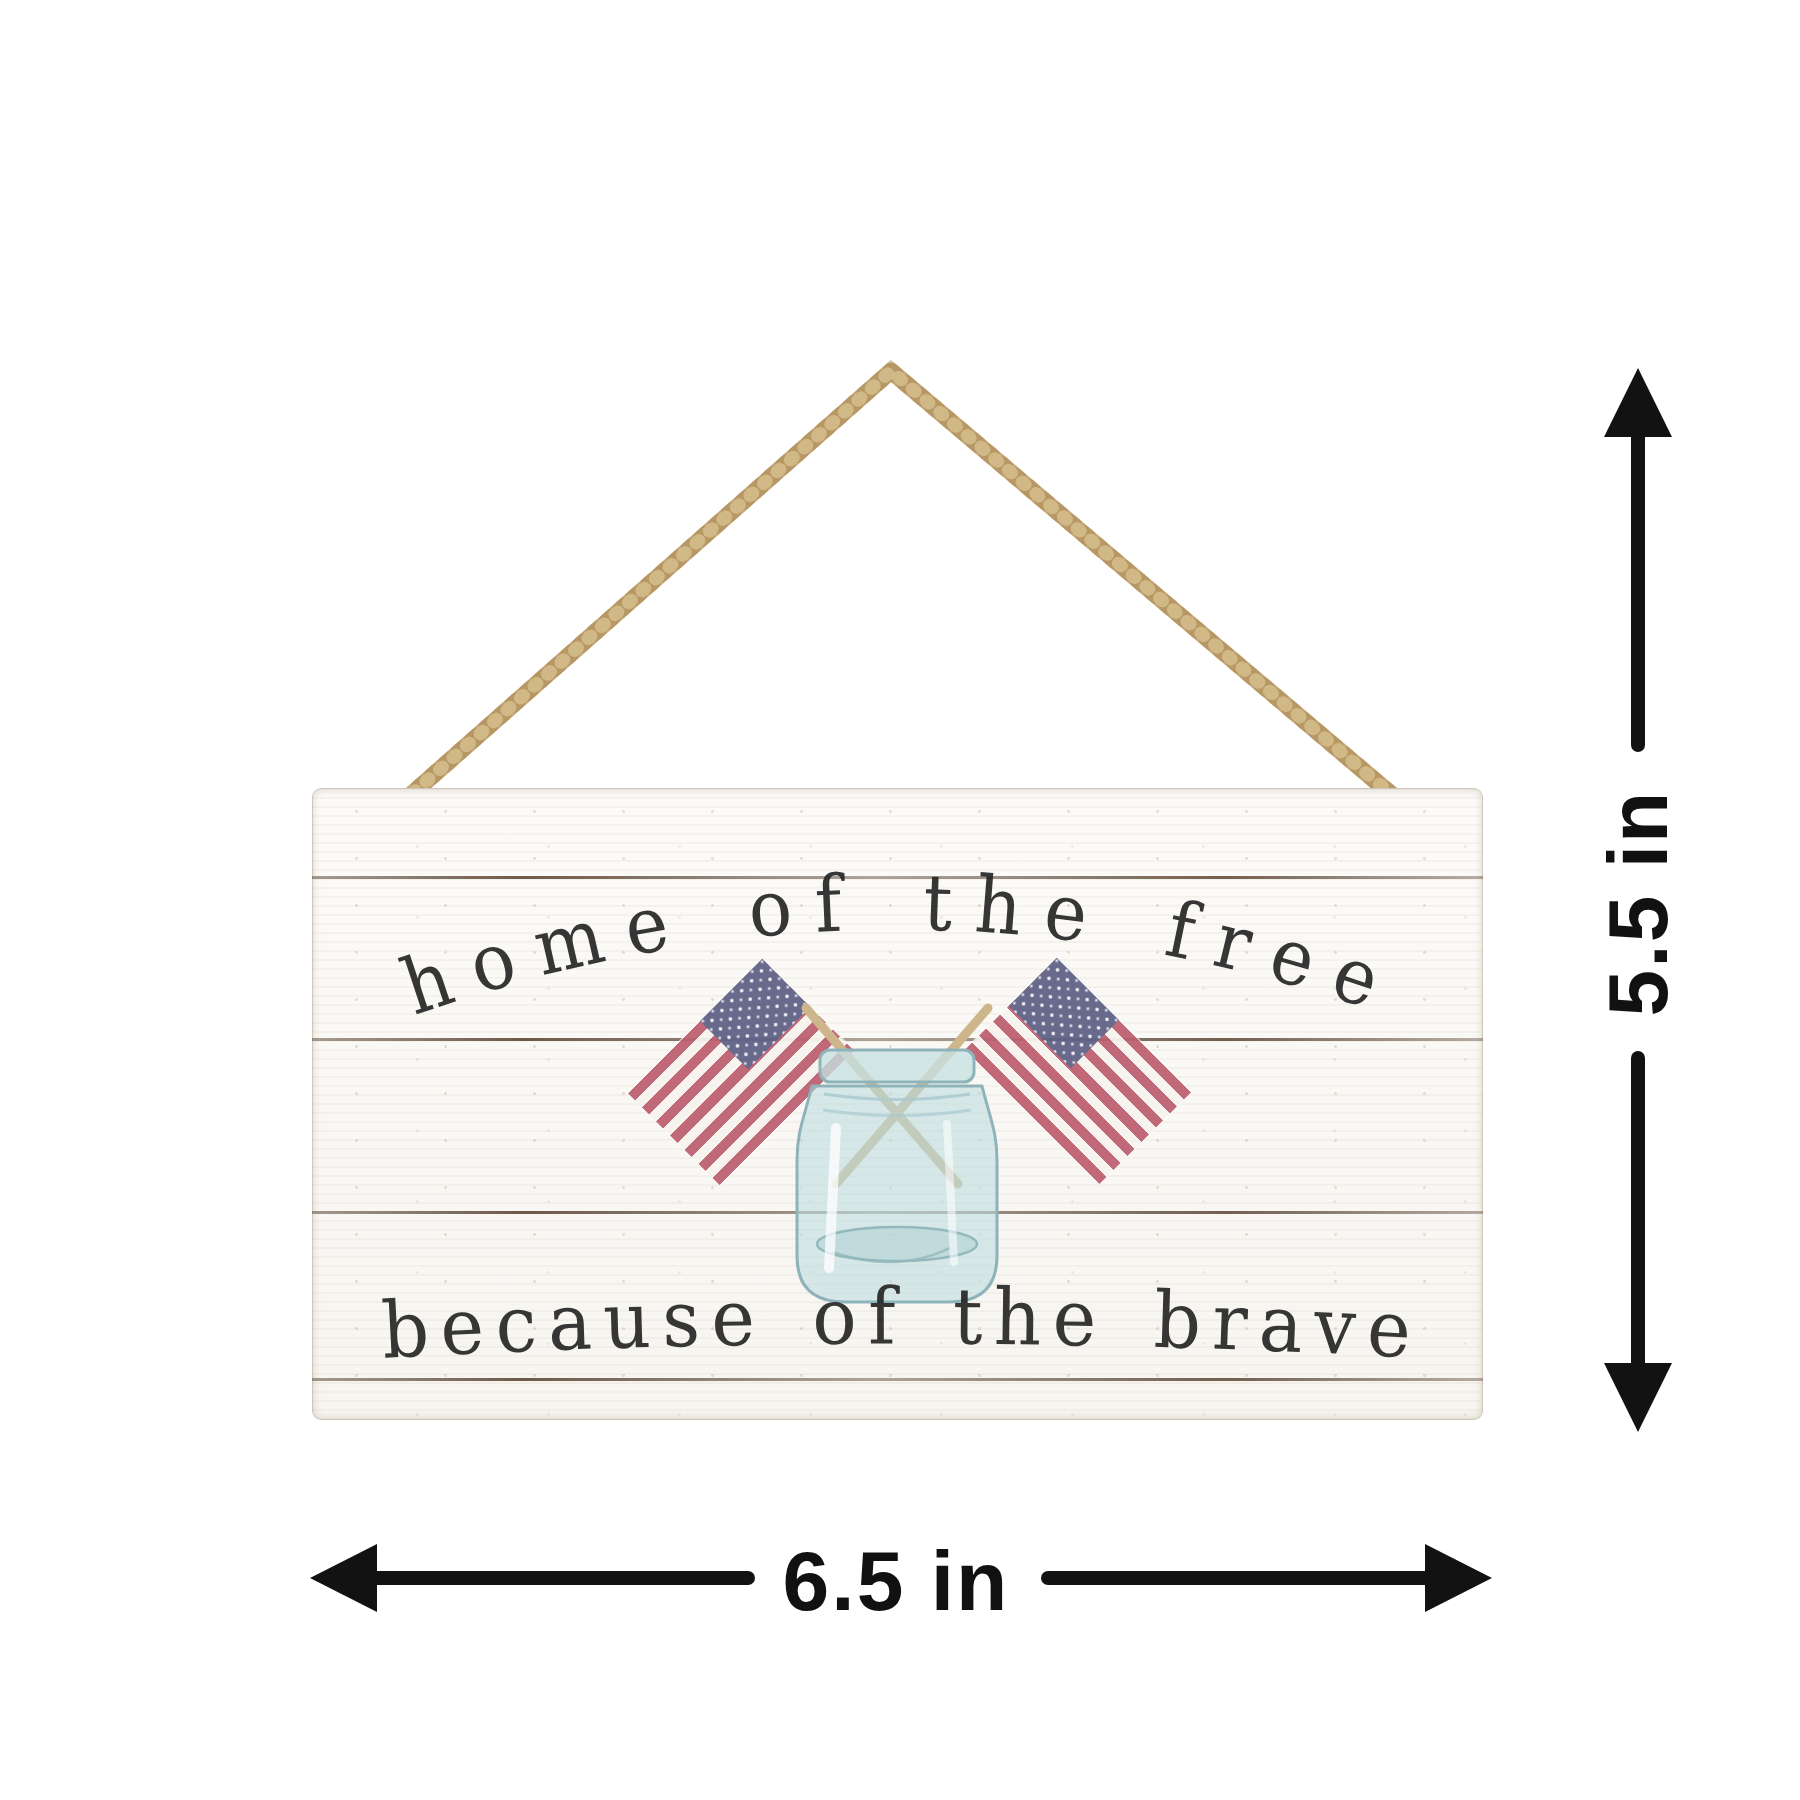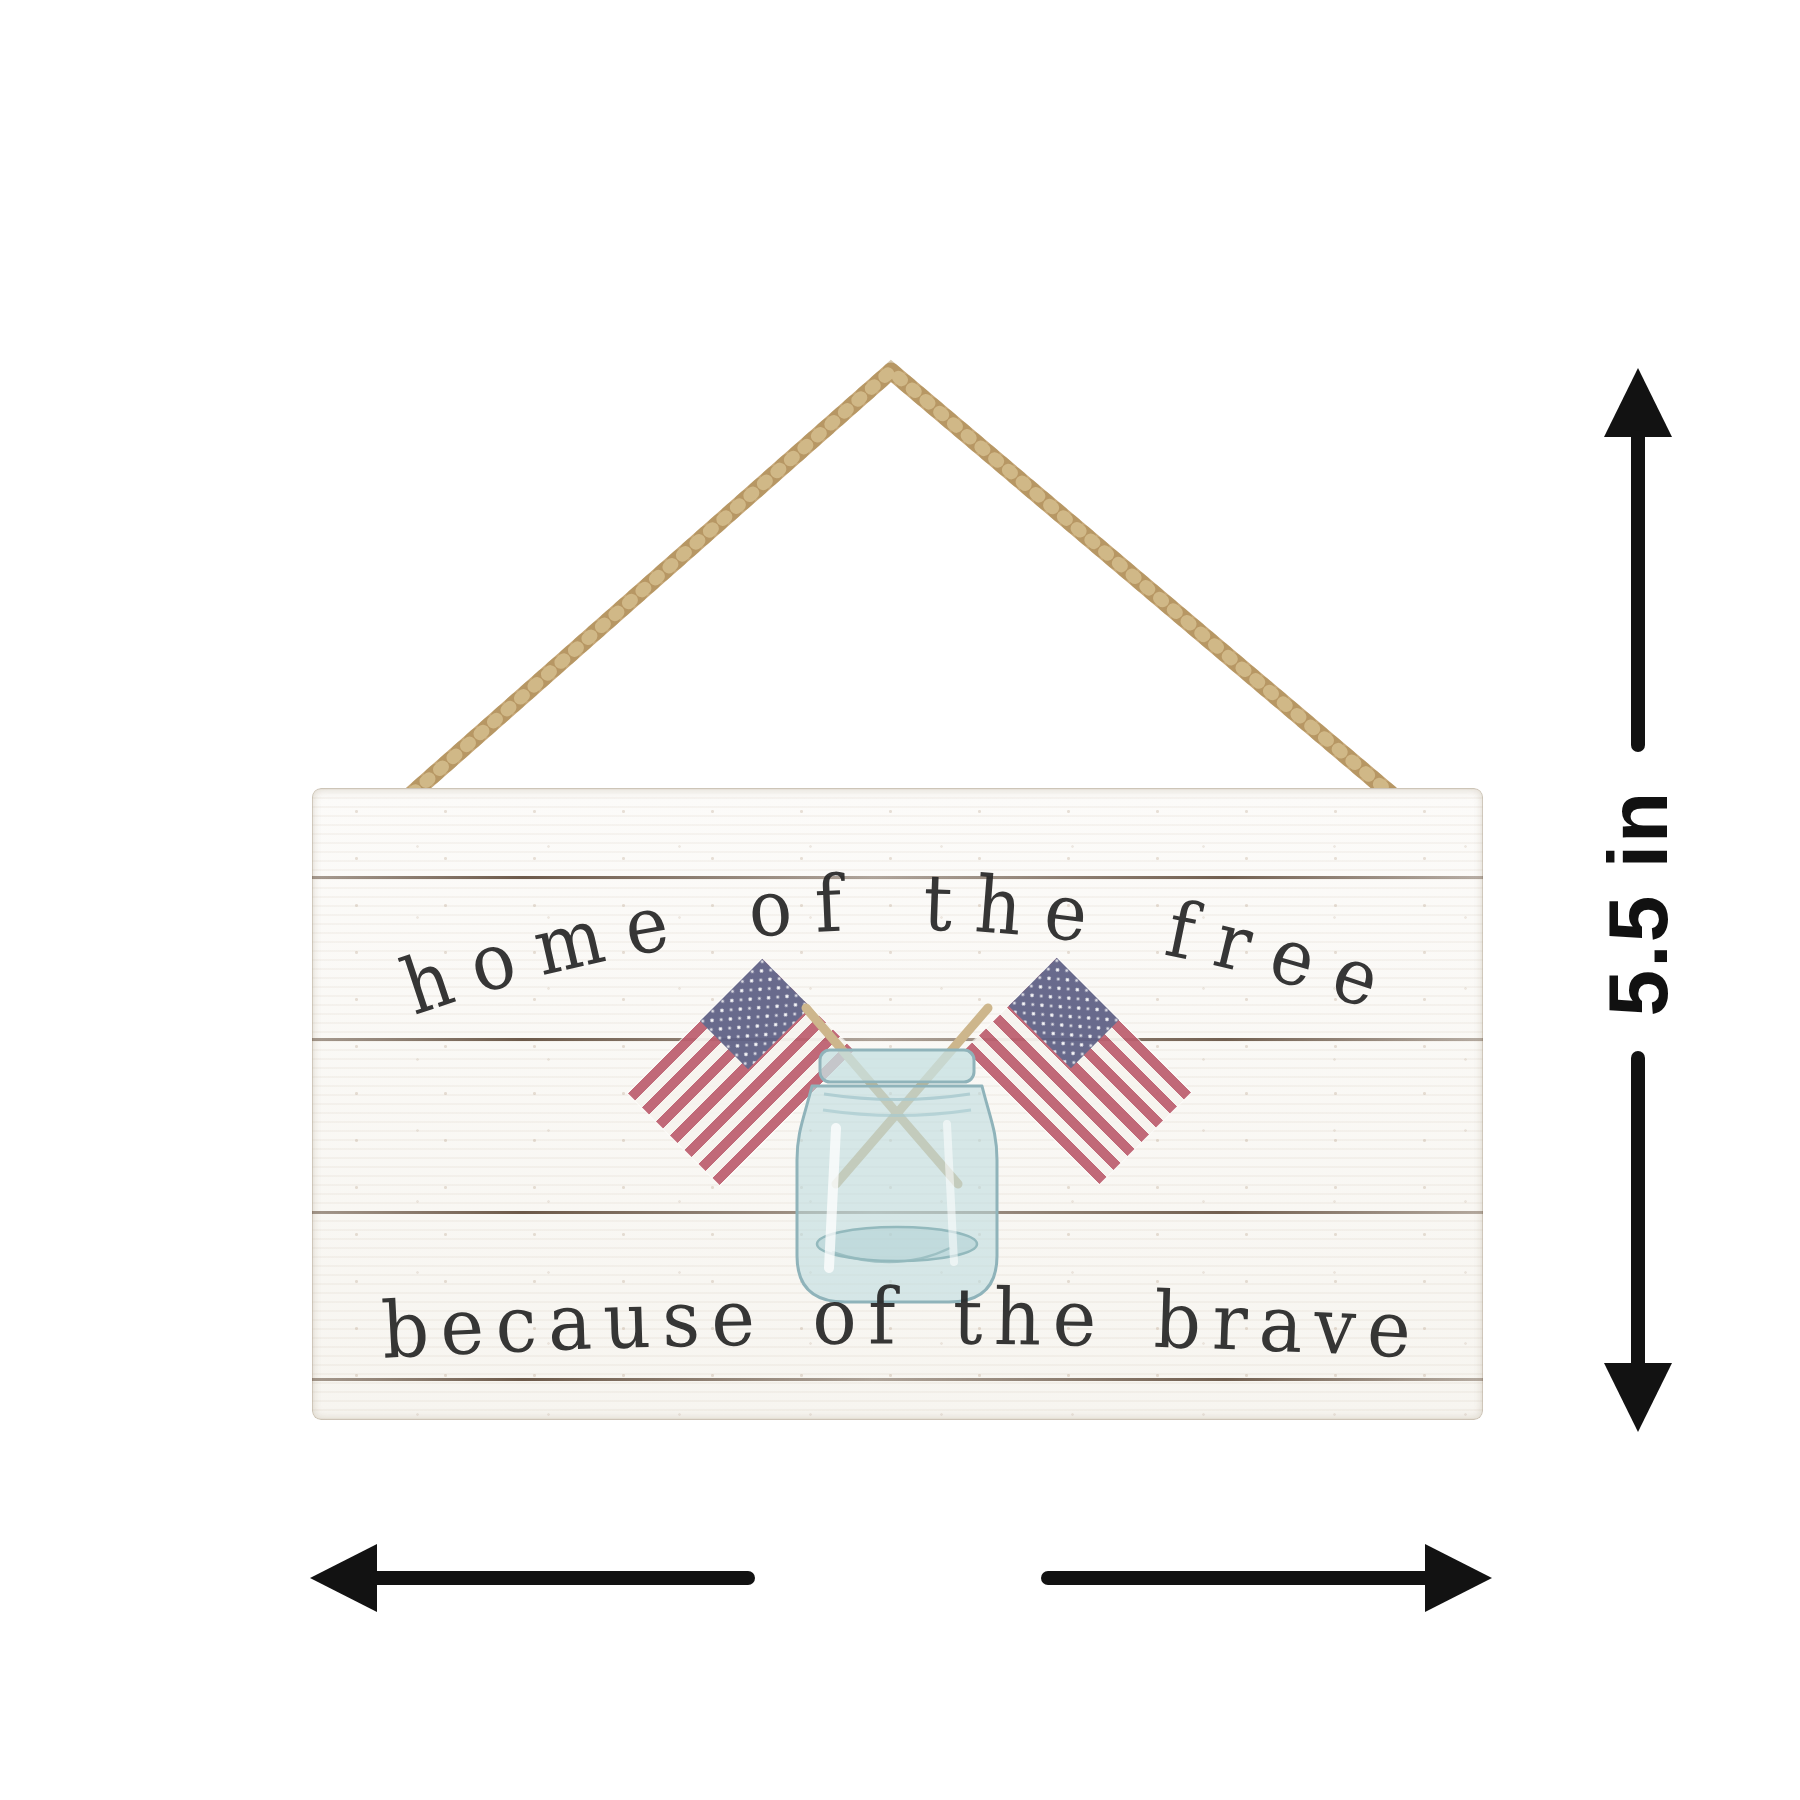--- a/index.html
+++ b/index.html
@@ -121,14 +121,15 @@
 
     <g>
       <polygon points="310,1578 377,1544 377,1612" fill="#121212"></polygon>
       <line x1="377" y1="1578" x2="748" y2="1578" stroke="#121212" stroke-width="14" stroke-linecap="round"></line>
       <line x1="1048" y1="1578" x2="1425" y2="1578" stroke="#121212" stroke-width="14" stroke-linecap="round"></line>
       <polygon points="1492,1578 1425,1544 1425,1612" fill="#121212"></polygon>
     </g>
   </svg>
 
   <div class="dim-label dim-h">5.5 in</div>
+  <div class="dim-label dim-w">6.5 in</div>
 
 </div>
 
 </body></html>

